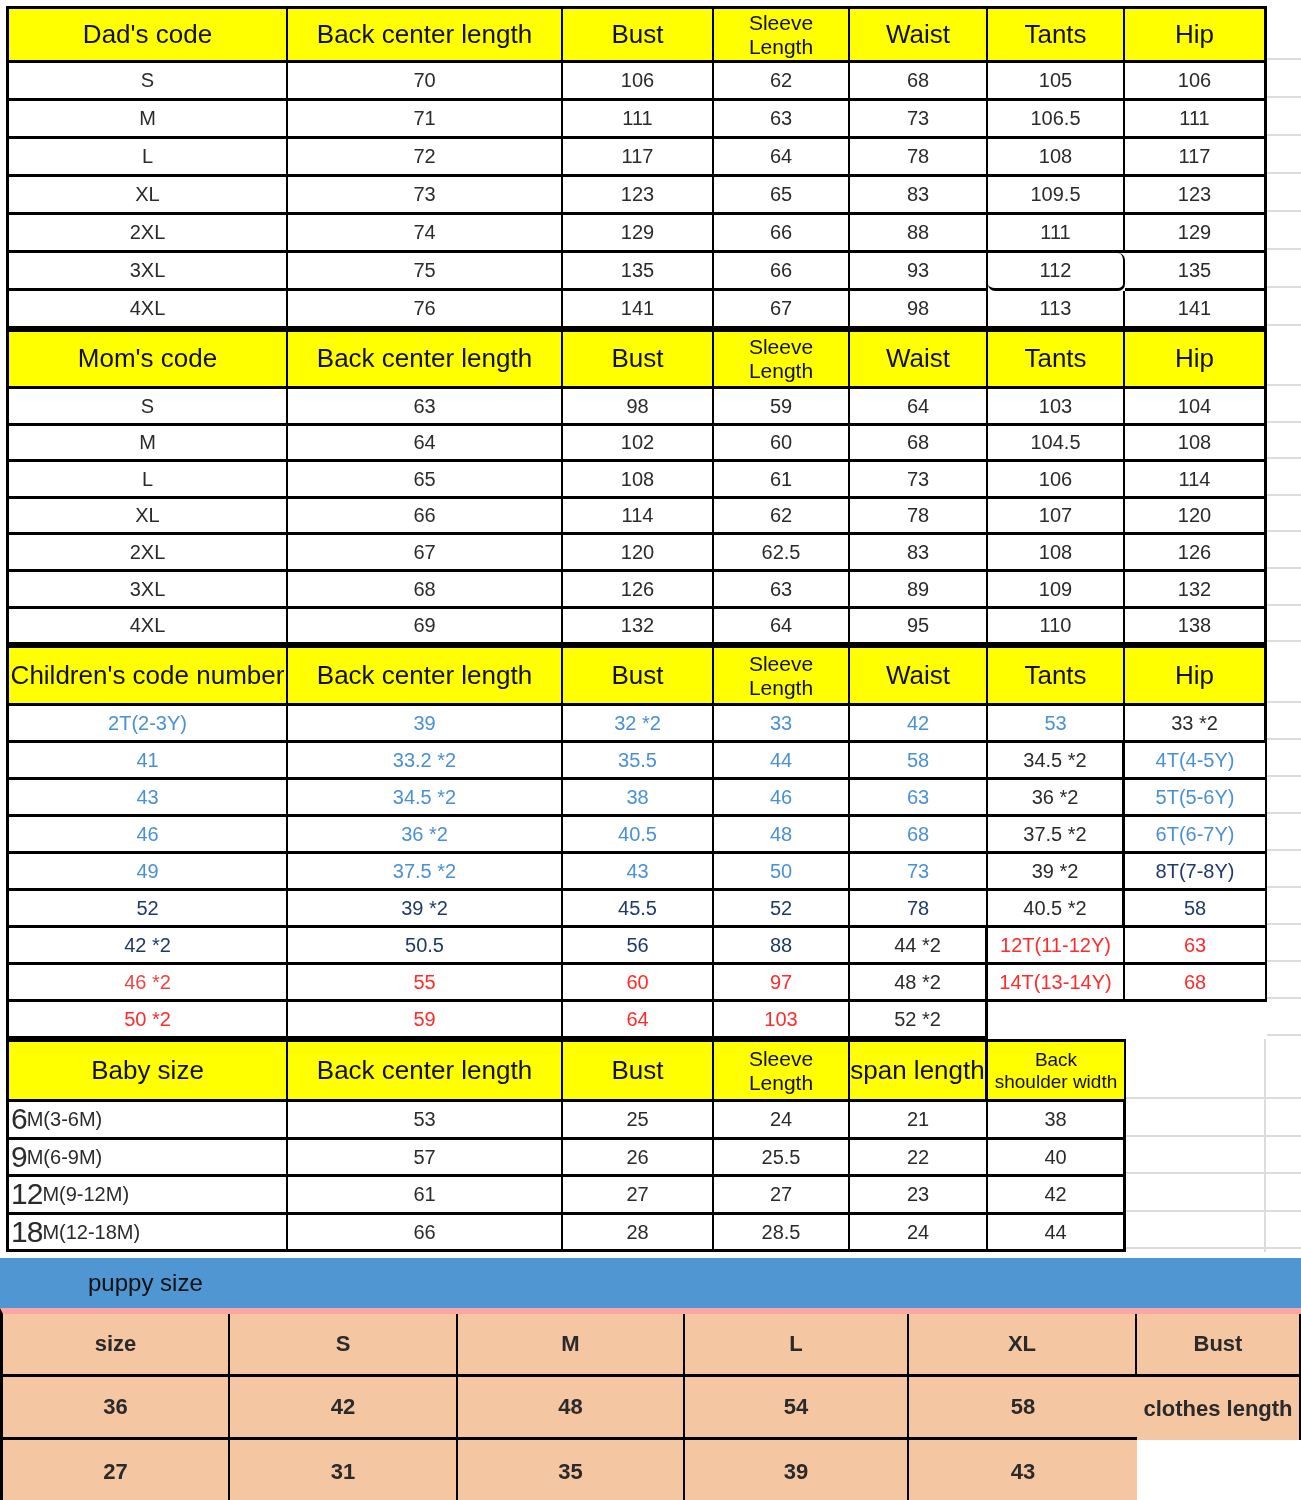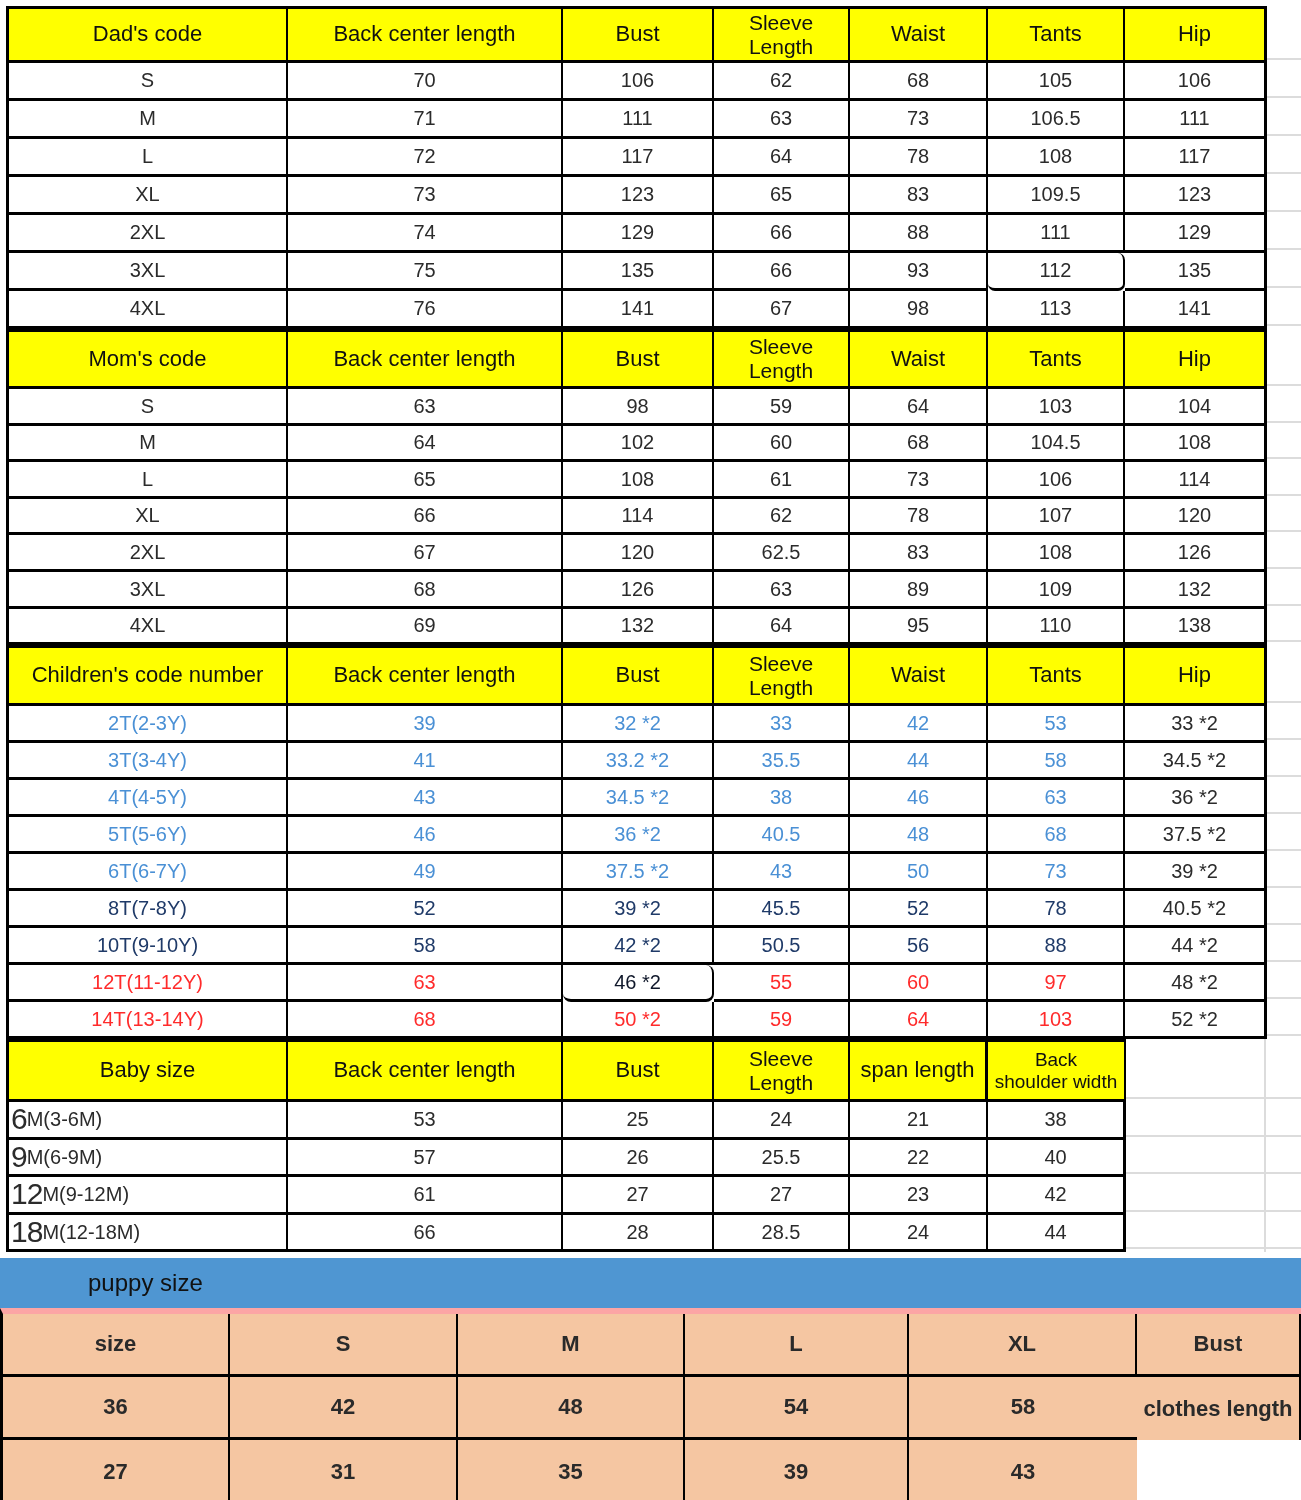--- a/index.html
+++ b/index.html
@@ -4,21 +4,21 @@
 <style>
   html,body{margin:0;padding:0;background:#ffffff}
   body{font-family:"Liberation Sans","DejaVu Sans",sans-serif;}
   #root{position:relative;width:1301px;height:1500px;background:#ffffff;overflow:hidden}
   #tables{padding-top:6px}
   .sec{display:flex;margin-left:6px;align-items:stretch}
   .tbl{display:grid;border-top:3px solid #000;border-left:3px solid #000;background:#fff}
   .c{box-sizing:border-box;display:flex;align-items:center;justify-content:center;text-align:center;
      border-right:2px solid #000;border-bottom:3px solid #000;overflow:hidden;line-height:1.12}
   .lastcol{border-right-width:3px}
-  .hdr{font-size:22px;color:#111;white-space:pre-line;font-weight:400}
+  .hdr{font-size:26px;color:#111;white-space:pre-line;font-weight:400}
   .val{font-size:20px}
   .filler{display:grid;box-sizing:border-box}
   .filler .f{border-bottom:2px solid #dcdcdc}
   .filler.baby{position:relative}
   .filler.baby::before{content:"";position:absolute;left:138px;top:0;bottom:0;width:2px;background:#dcdcdc}
   .baby-label{justify-content:flex-start;padding-left:2px}
   .baby-label .big{font-size:30px;letter-spacing:-1px;line-height:1}
   #gap{height:6px;background:#ffffff}
   #band{height:50px;display:flex;align-items:center}
   #band span{margin-left:88px;font-size:24px;color:#111}
@@ -185,21 +185,20 @@
           <div class="c hdr" style="background: rgb(255, 255, 0);">Waist</div>
           <div class="c hdr" style="background: rgb(255, 255, 0);">Tants</div>
           <div class="c hdr lastcol" style="background: rgb(255, 255, 0);">Hip</div>
           <div class="c val" style="color: rgb(74, 144, 213);">2T(2-3Y)</div>
           <div class="c val" style="color: rgb(74, 144, 213);">39</div>
           <div class="c val" style="color: rgb(74, 144, 213);">32 *2</div>
           <div class="c val" style="color: rgb(74, 144, 213);">33</div>
           <div class="c val" style="color: rgb(74, 144, 213);">42</div>
           <div class="c val" style="color: rgb(74, 144, 213);">53</div>
           <div class="c val lastcol" style="color: rgb(43, 43, 43);">33 *2</div>
-          <div class="c val" style="color: rgb(74, 144, 213);">3T(3-4Y)</div>
           <div class="c val" style="color: rgb(74, 144, 213);">41</div>
           <div class="c val" style="color: rgb(74, 144, 213);">33.2 *2</div>
           <div class="c val" style="color: rgb(74, 144, 213);">35.5</div>
           <div class="c val" style="color: rgb(74, 144, 213);">44</div>
           <div class="c val" style="color: rgb(74, 144, 213);">58</div>
           <div class="c val lastcol" style="color: rgb(43, 43, 43);">34.5 *2</div>
           <div class="c val" style="color: rgb(74, 144, 213);">4T(4-5Y)</div>
           <div class="c val" style="color: rgb(74, 144, 213);">43</div>
           <div class="c val" style="color: rgb(74, 144, 213);">34.5 *2</div>
           <div class="c val" style="color: rgb(74, 144, 213);">38</div>
@@ -220,30 +219,29 @@
           <div class="c val" style="color: rgb(74, 144, 213);">50</div>
           <div class="c val" style="color: rgb(74, 144, 213);">73</div>
           <div class="c val lastcol" style="color: rgb(43, 43, 43);">39 *2</div>
           <div class="c val" style="color: rgb(31, 58, 104);">8T(7-8Y)</div>
           <div class="c val" style="color: rgb(31, 58, 104);">52</div>
           <div class="c val" style="color: rgb(31, 58, 104);">39 *2</div>
           <div class="c val" style="color: rgb(31, 58, 104);">45.5</div>
           <div class="c val" style="color: rgb(31, 58, 104);">52</div>
           <div class="c val" style="color: rgb(31, 58, 104);">78</div>
           <div class="c val lastcol" style="color: rgb(43, 43, 43);">40.5 *2</div>
-          <div class="c val" style="color: rgb(31, 58, 104);">10T(9-10Y)</div>
           <div class="c val" style="color: rgb(31, 58, 104);">58</div>
           <div class="c val" style="color: rgb(31, 58, 104);">42 *2</div>
           <div class="c val" style="color: rgb(31, 58, 104);">50.5</div>
           <div class="c val" style="color: rgb(31, 58, 104);">56</div>
           <div class="c val" style="color: rgb(31, 58, 104);">88</div>
           <div class="c val lastcol" style="color: rgb(43, 43, 43);">44 *2</div>
           <div class="c val" style="color: rgb(255, 43, 43);">12T(11-12Y)</div>
           <div class="c val" style="color: rgb(255, 43, 43);">63</div>
-          <div class="c val" style="color: #0f172a; border-radius: 8px;">46 *2</div>
+          <div class="c val" style="color: #ef4444;">46 *2</div>
           <div class="c val" style="color: rgb(255, 43, 43);">55</div>
           <div class="c val" style="color: rgb(255, 43, 43);">60</div>
           <div class="c val" style="color: rgb(255, 43, 43);">97</div>
           <div class="c val lastcol" style="color: rgb(43, 43, 43);">48 *2</div>
           <div class="c val" style="color: rgb(255, 43, 43);">14T(13-14Y)</div>
           <div class="c val" style="color: rgb(255, 43, 43);">68</div>
           <div class="c val" style="color: rgb(255, 43, 43);">50 *2</div>
           <div class="c val" style="color: rgb(255, 43, 43);">59</div>
           <div class="c val" style="color: rgb(255, 43, 43);">64</div>
           <div class="c val" style="color: rgb(255, 43, 43);">103</div>

